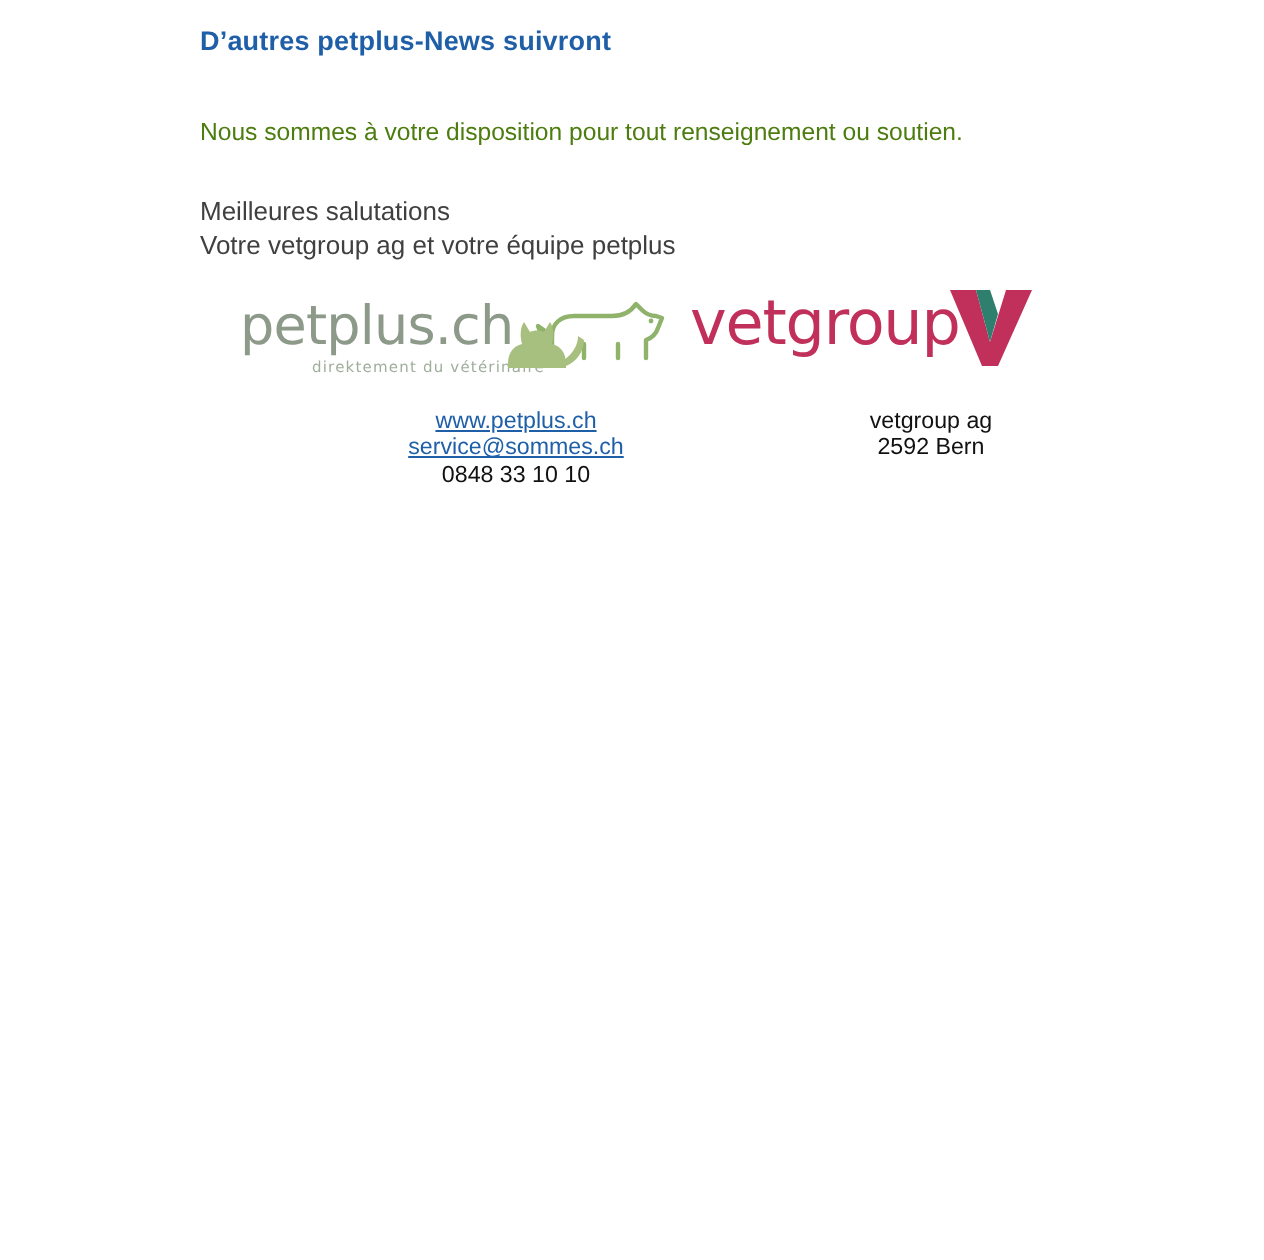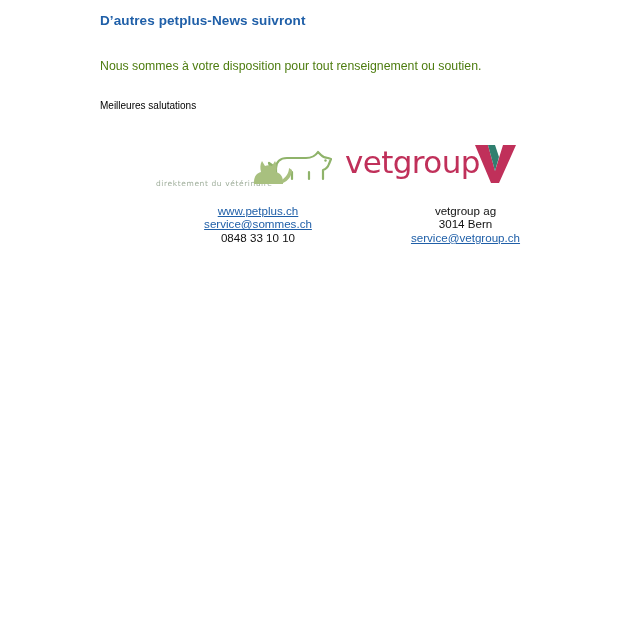--- a/index.html
+++ b/index.html
@@ -34,22 +34,22 @@
     margin: 0 0 0 0;
     line-height: 18px;
   }
   .para {
     font-size: 12.3px;
     color: #4d7c0f;
     line-height: 16px;
     margin-top: 28px;
   }
   .salutation {
-    font-size: 10px;
-    color: #000000;
+    font-size: 13px;
+    color: #404040;
     line-height: 16.5px;
     margin-top: 24px;
   }
   .salutation div { white-space: nowrap; }
 
   
   .logos {
     position: absolute;
     left: 100px;
     top: 140px;
@@ -132,26 +132,28 @@
 </head>
 <body>
 
 <div class="page">
 
   <div class="content">
     <div class="headline">D’autres petplus-News suivront</div>
     <div class="para">Nous sommes à votre disposition pour tout renseignement ou soutien.</div>
     <div class="salutation">
       <div>Meilleures salutations</div>
+      <div>Votre vetgroup ag et votre équipe petplus</div>
     </div>
   </div>
 
   <div class="logos">
 
     <div class="logo-petplus">
+      <div class="pp-word">petplus.ch</div>
       <div class="pp-sub">direktement du vétérinaire</div>
       <div class="pp-animals">
         <svg width="90" height="44" viewBox="0 0 90 44" xmlns="http://www.w3.org/2000/svg">
 
           <g fill="none" stroke="#8fb36a" stroke-width="2.2" stroke-linejoin="round" stroke-linecap="round">
             <path d="M30 33 L30 22 C30 16 34 12 41 12 L60 12 C66 12 70 9 72 6 L75 9 C77 11 79 12 82 12 L85 13 L83 18 C82 21 80 23 77 24 L77 33"></path>
             <path d="M46 33 L46 26"></path>
             <path d="M63 33 L63 26"></path>
             <path d="M30 22 L23 17 L26 25 L22 27"></path>
             <circle cx="79.5" cy="14.5" r="1.2" fill="#8fb36a" stroke="none"></circle>
@@ -180,19 +182,18 @@
   <div class="addresses">
 
     <div class="addr addr-left">
       <div><a href="#">www.petplus.ch</a></div>
       <div><a href="#">service@sommes.ch</a></div>
       <div class="plain">0848 33 10 10</div>
     </div>
 
     <div class="addr addr-right">
       <div class="plain">vetgroup ag</div>
-      <div class="plain">3014 Bern</div>
-      <div><a href="#">service@vetgroup.ch</a></div>
+      <div class="plain">2592 Bern</div>
     </div>
 
   </div>
 
 </div>
 
 </body></html>

